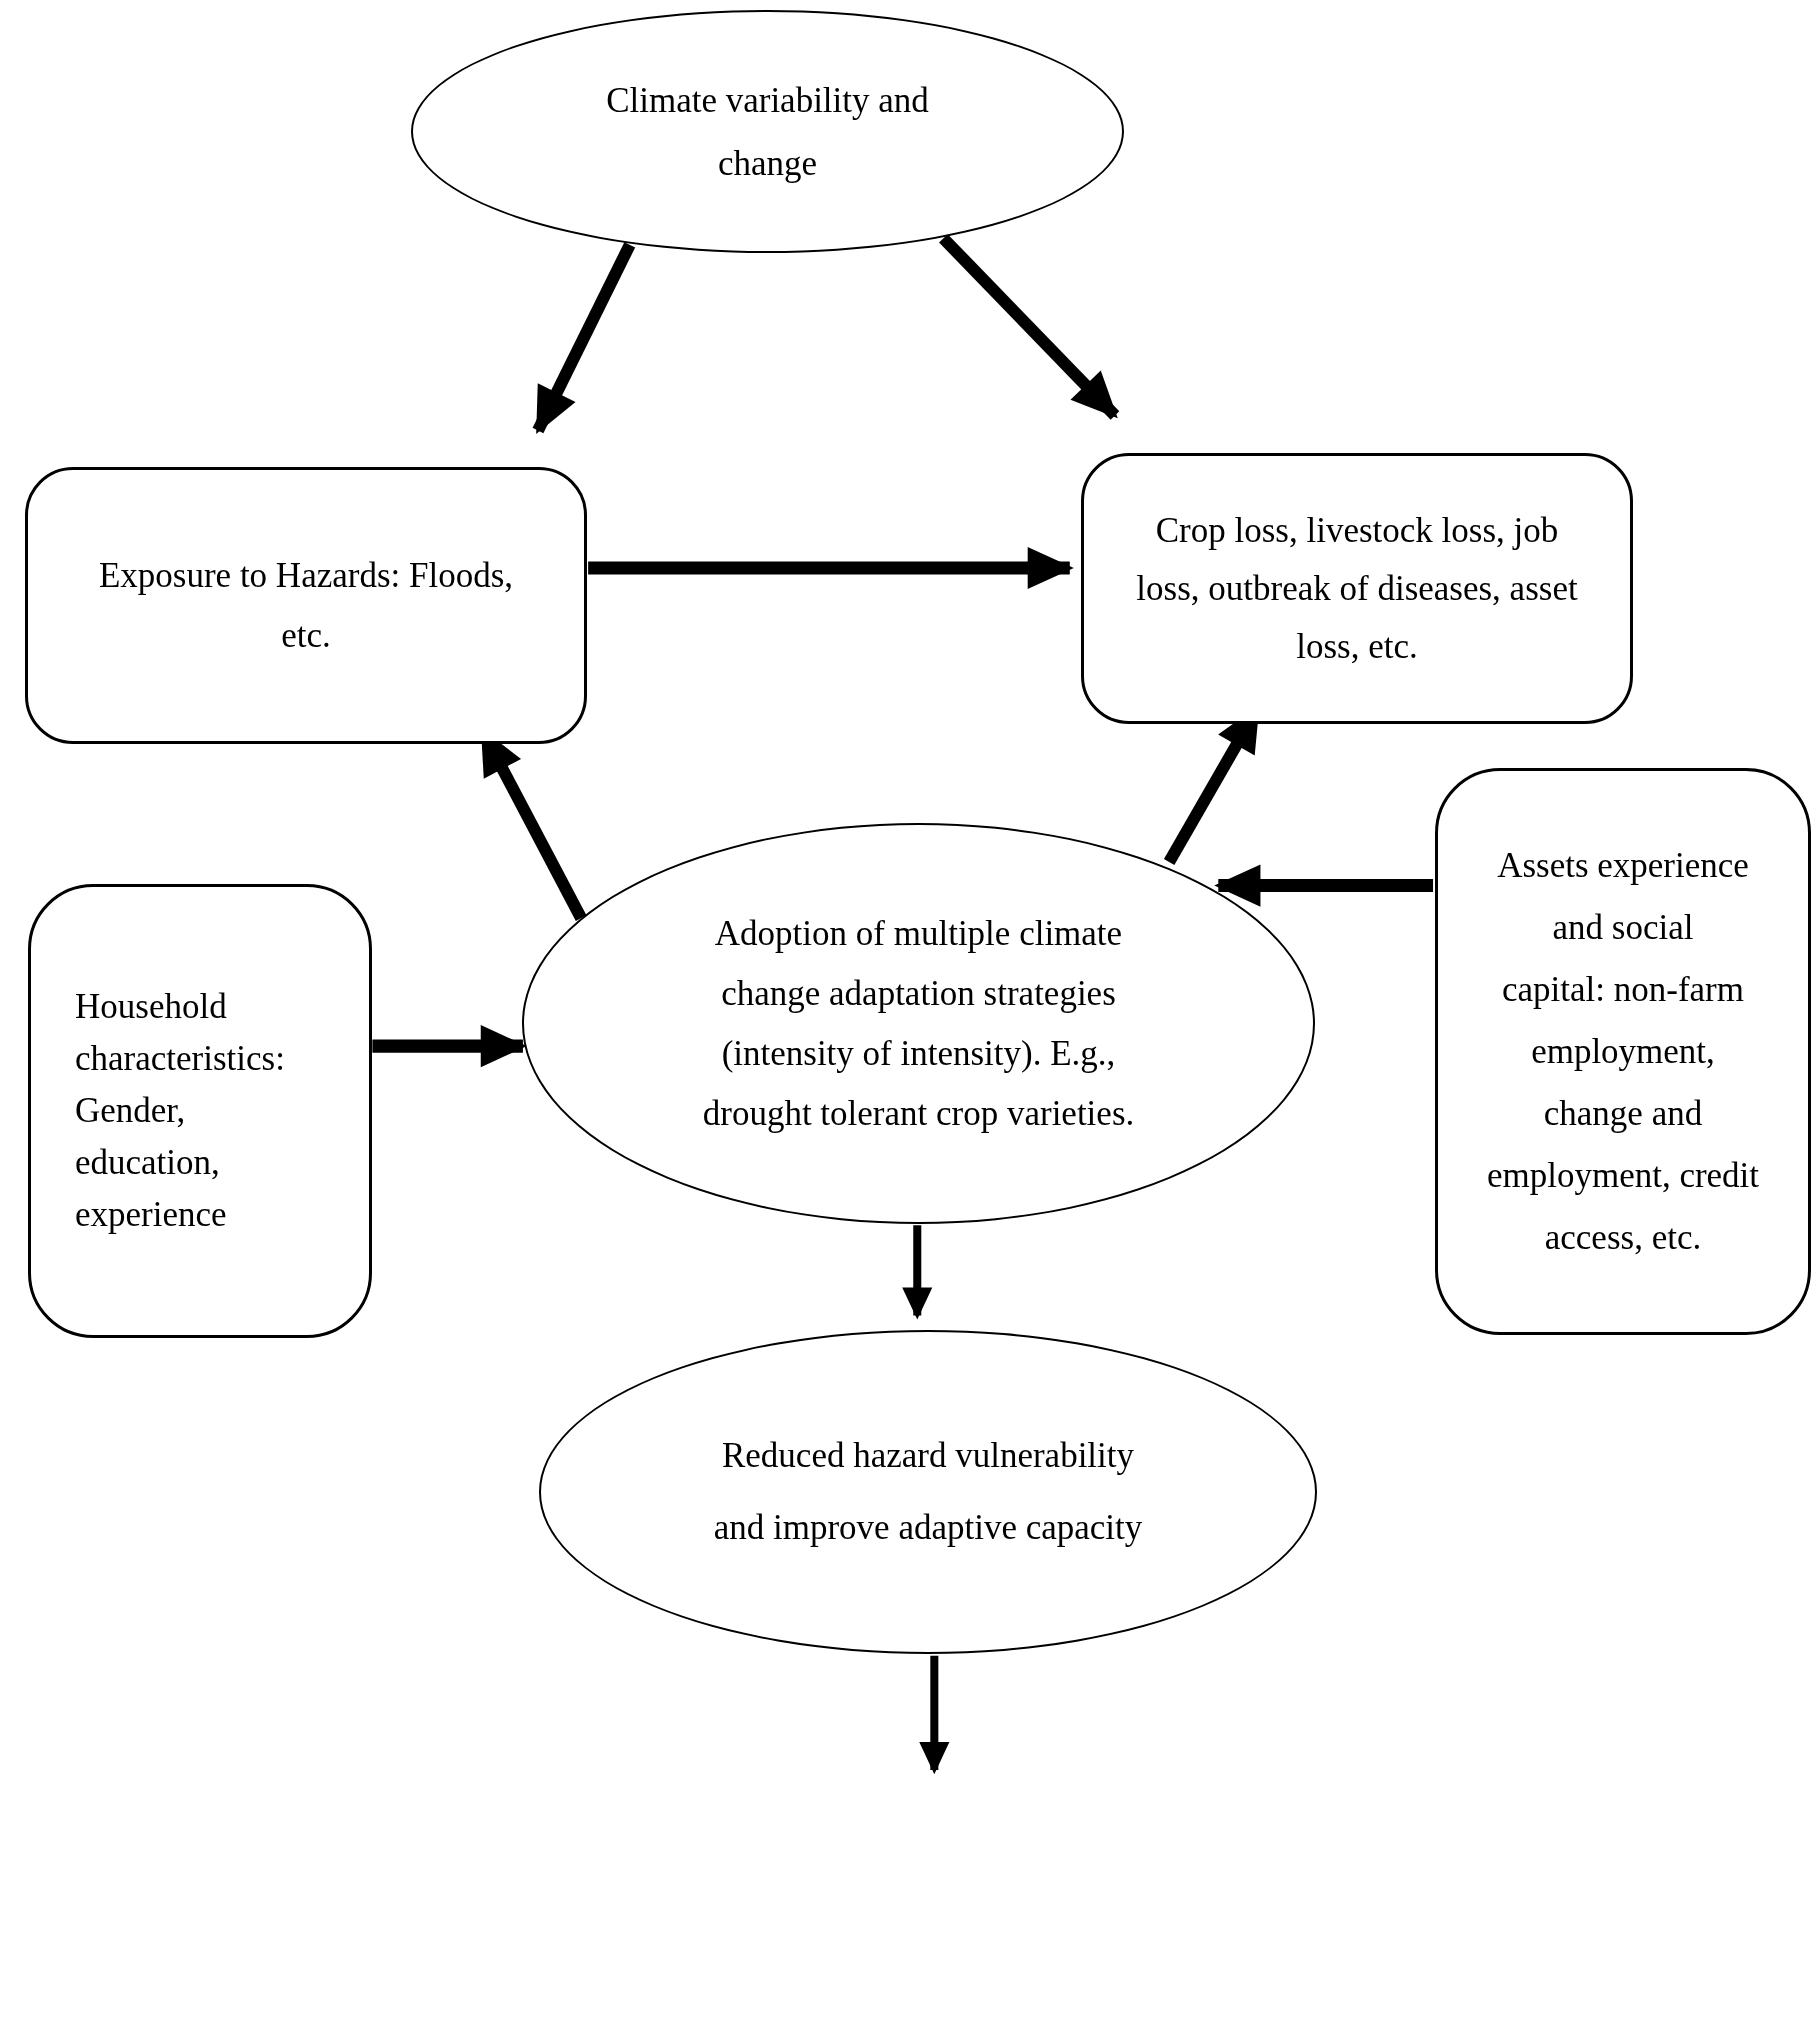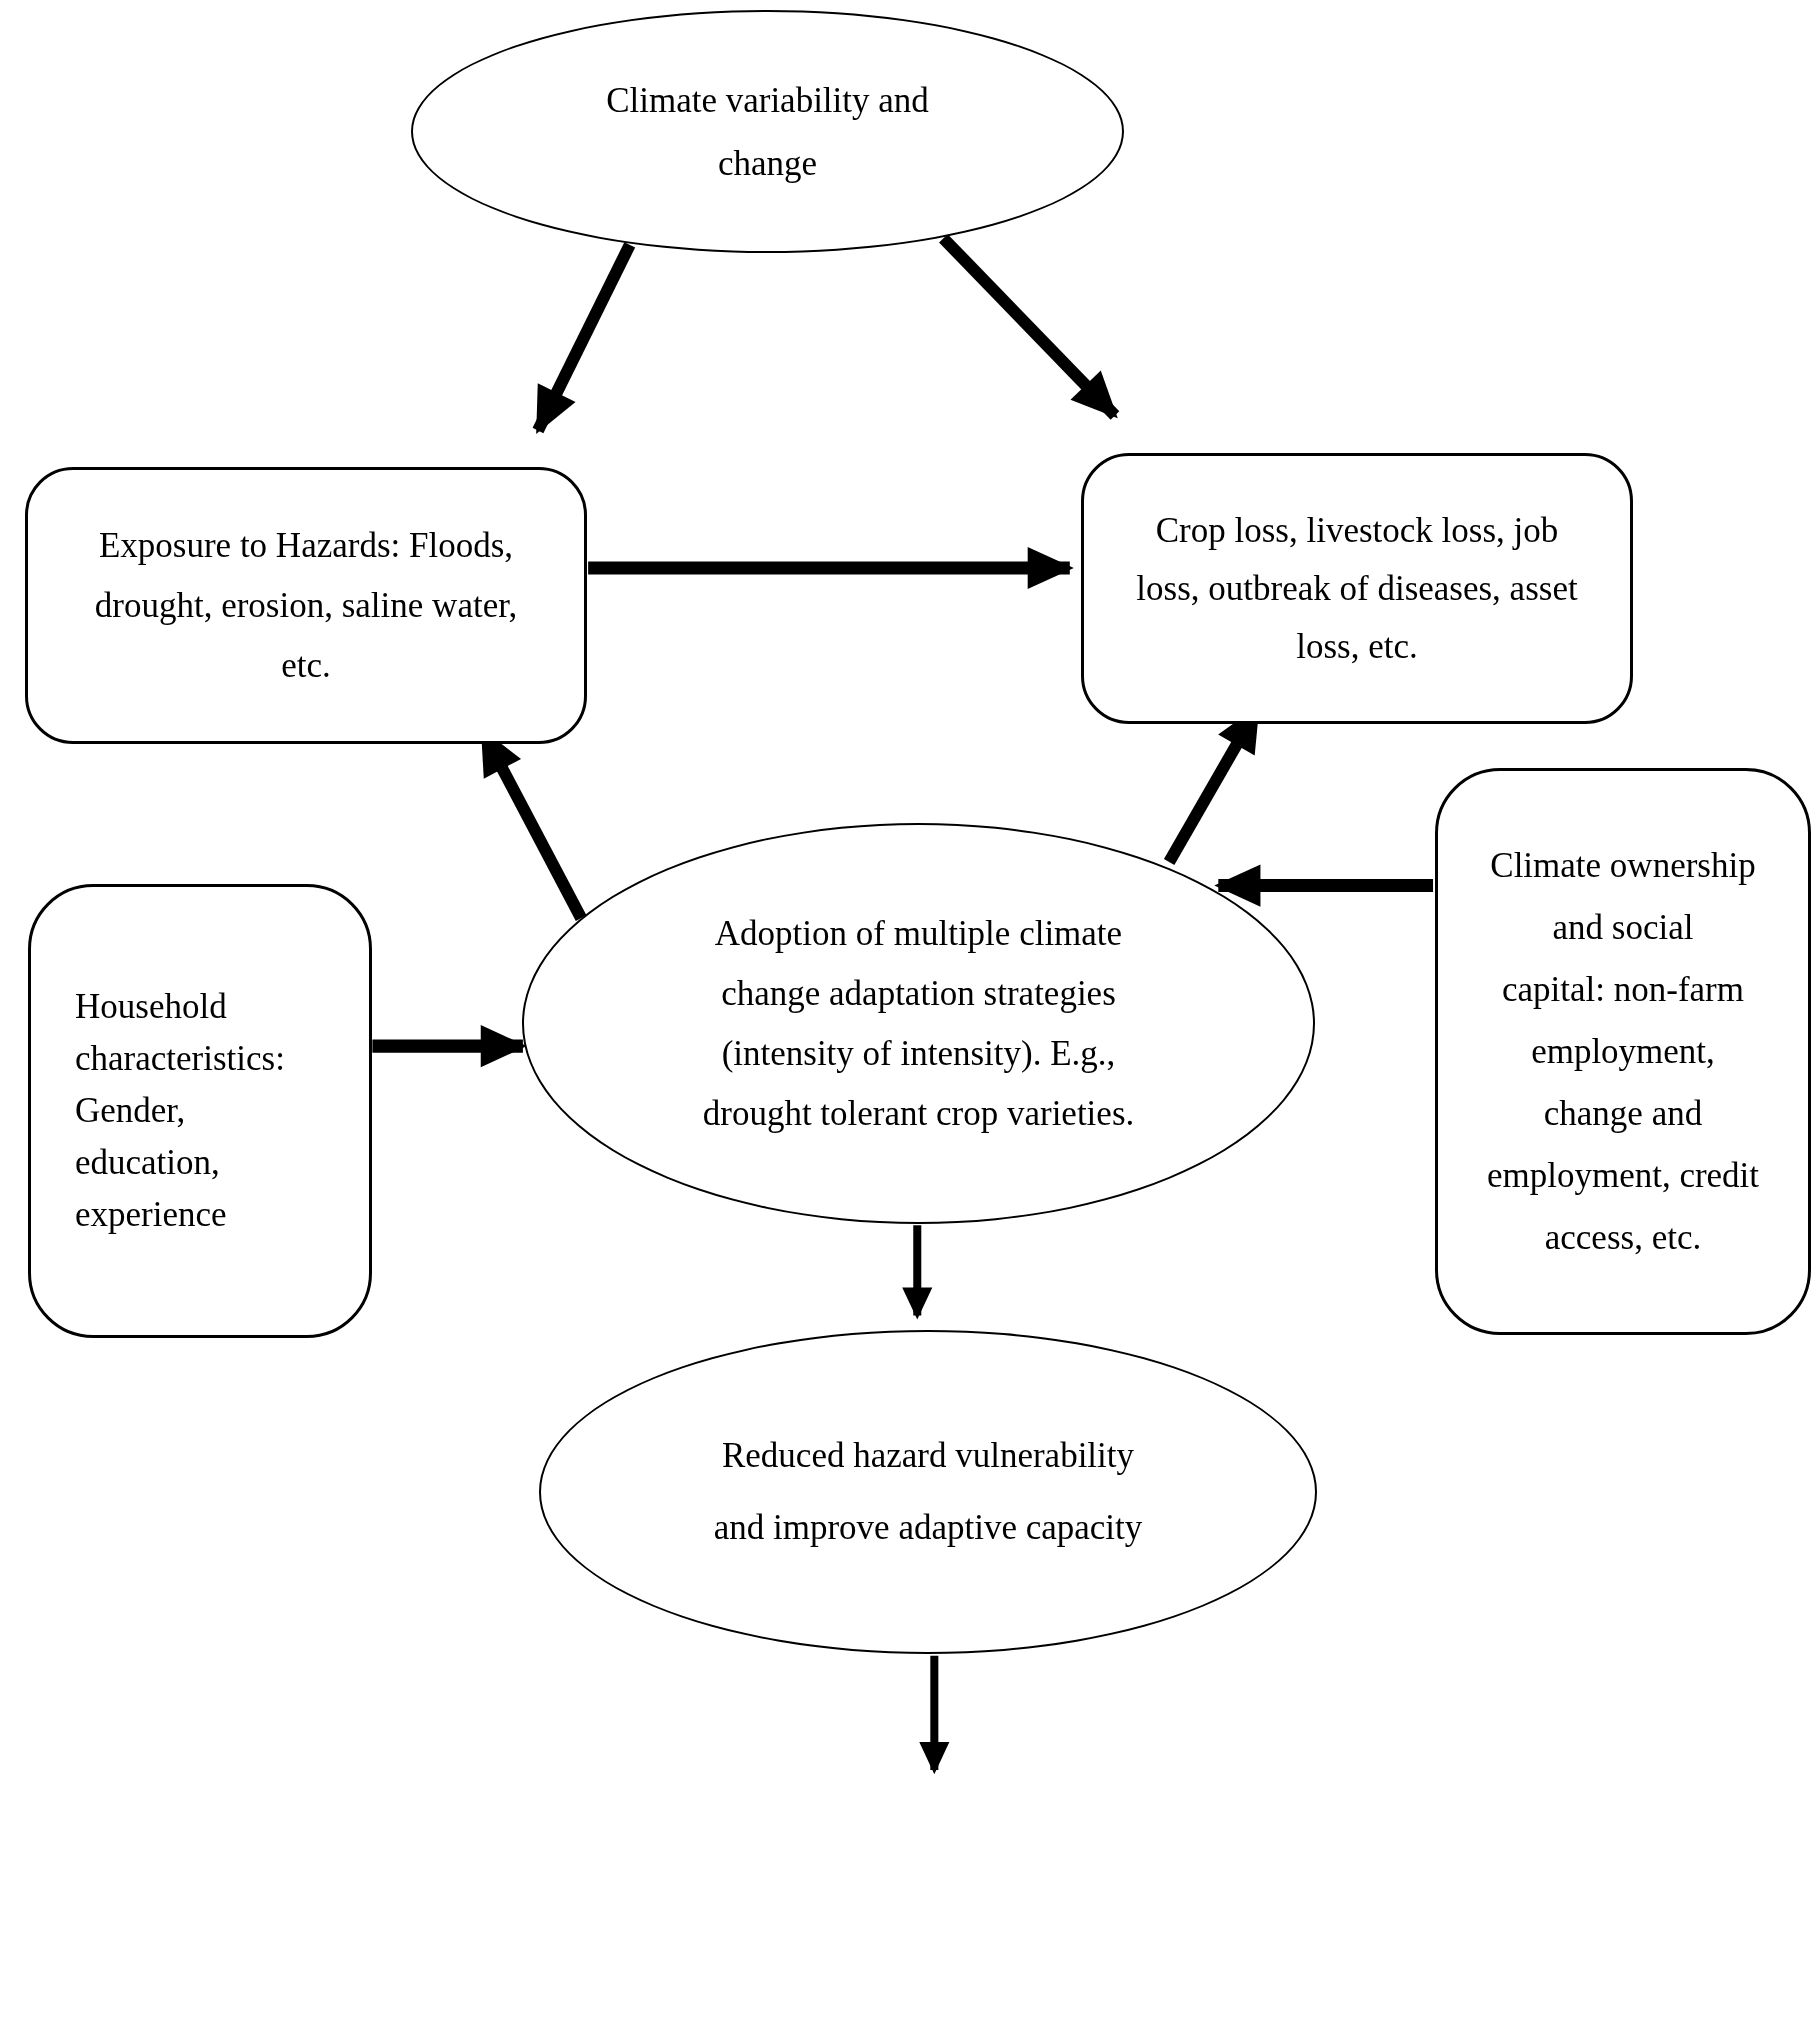--- a/index.html
+++ b/index.html
@@ -81,21 +81,20 @@
   <div class="node ellipse" id="n-climate" style="left:411px; top:10px; width:713px; height:243px;">
     <div class="txt">
       <span>Climate variability and</span>
       <span>change</span>
     </div>
   </div>
 
   <div class="node rrect" id="n-exposure" style="left:25px; top:443px; width:562px; height:277px;">
     <div class="txt">
       <span>Exposure to Hazards: Floods,</span>
-      <span>drought, erosion, saline water,</span>
       <span>etc.</span>
     </div>
   </div>
 
   <div class="node rrect" id="n-losses" style="left:1081px; top:429px; width:552px; height:271px;">
     <div class="txt">
       <span>Crop loss, livestock loss, job</span>
       <span>loss, outbreak of diseases, asset</span>
       <span>loss, etc.</span>
     </div>
@@ -115,21 +114,21 @@
     <div class="txt">
       <span>Adoption of multiple climate</span>
       <span>change adaptation strategies</span>
       <span>(intensity of intensity). E.g.,</span>
       <span>drought tolerant crop varieties.</span>
     </div>
   </div>
 
   <div class="node rrect-big" id="n-assets" style="left:1435px; top:768px; width:376px; height:567px;">
     <div class="txt">
-      <span>Climate ownership</span>
+      <span>Assets experience</span>
       <span>and social</span>
       <span>capital: non-farm</span>
       <span>employment,</span>
       <span>change and</span>
       <span>employment, credit</span>
       <span>access, etc.</span>
     </div>
   </div>
 
   <div class="node ellipse" id="n-reduced" style="left:539px; top:1330px; width:778px; height:324px;">

